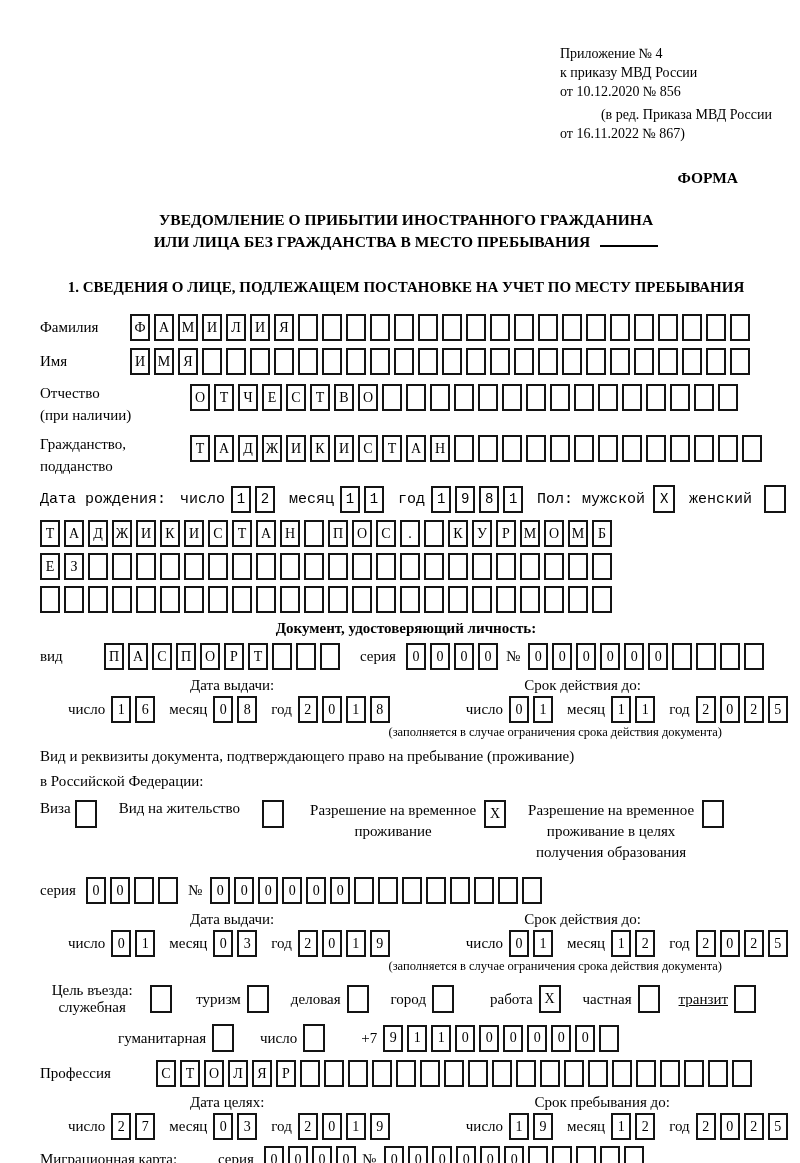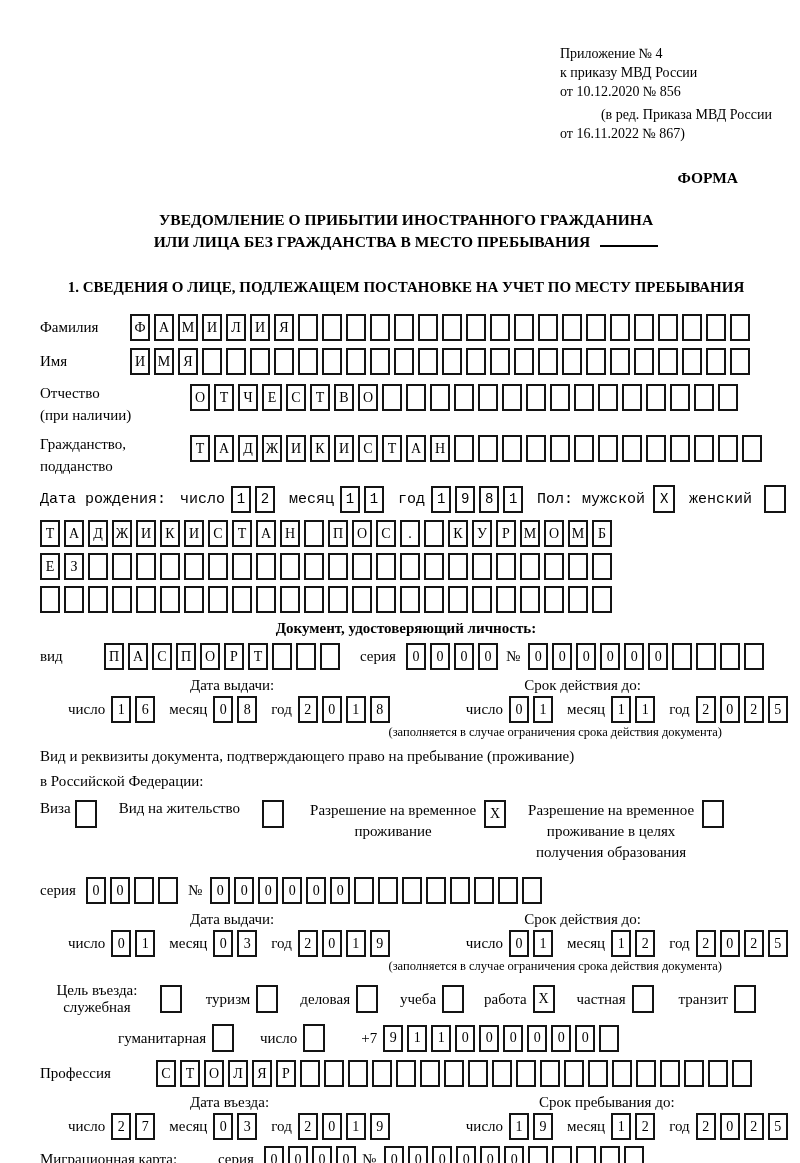--- a/index.html
+++ b/index.html
@@ -518,33 +518,33 @@
         <span class="cell"></span>
       </span>
     <span class="p-lbl" style="margin-left:8px;">туризм</span>
     <span class="cells cbox">
         <span class="cell"></span>
       </span>
     <span class="p-lbl" style="margin-left:6px;">деловая</span>
     <span class="cells cbox">
         <span class="cell"></span>
       </span>
-    <span class="p-lbl" style="margin-left:6px;">учеба</span>
-    <span class="cells cbox">
-        <span class="cell"></span>
-      </span>
-    <span class="p-lbl" style="margin-left:4px;">работа</span>
+    <span class="p-lbl" style="margin-left:6px;">город</span>
+    <span class="cells cbox">
+        <span class="cell"></span>
+      </span>
+    <span class="p-lbl" style="margin-left:20px;">работа</span>
     <span class="cells cbox">
         <span class="cell">X</span>
       </span>
     <span class="p-lbl" style="margin-left:6px;">частная</span>
     <span class="cells cbox">
         <span class="cell"></span>
       </span>
-    <span class="p-lbl" style="margin-left:9px;">транзит</span>
+    <span class="p-lbl" style="margin-left:3px;text-decoration:underline;">транзит</span>
     <span class="cells cbox">
         <span class="cell"></span>
       </span>
   </div>
 
   <div class="purpose-row">
     <span class="p-lbl" style="margin-left:78px;">гуманитарная</span>
     <span class="cells cbox">
         <span class="cell"></span>
       </span>
@@ -592,21 +592,21 @@
         <span class="cell"></span>
         <span class="cell"></span>
         <span class="cell"></span>
         <span class="cell"></span>
         <span class="cell"></span>
         <span class="cell"></span>
       </span>
   </div>
 
   <div class="date-heads">
-    <span style="margin-left:150px;">Дата въезда:</span>
+    <span style="margin-left:150px;">Дата целях:</span>
     <span style="margin-left:270px;">Срок пребывания до:</span>
   </div>
   <div class="row" style="margin-bottom:6px;">
     <span class="date-grp" style="margin-left:28px;">
       <span class="w">число</span>
       <span class="cells">
           <span class="cell">2</span>
           <span class="cell">7</span>
         </span>
       <span class="w">месяц</span>

